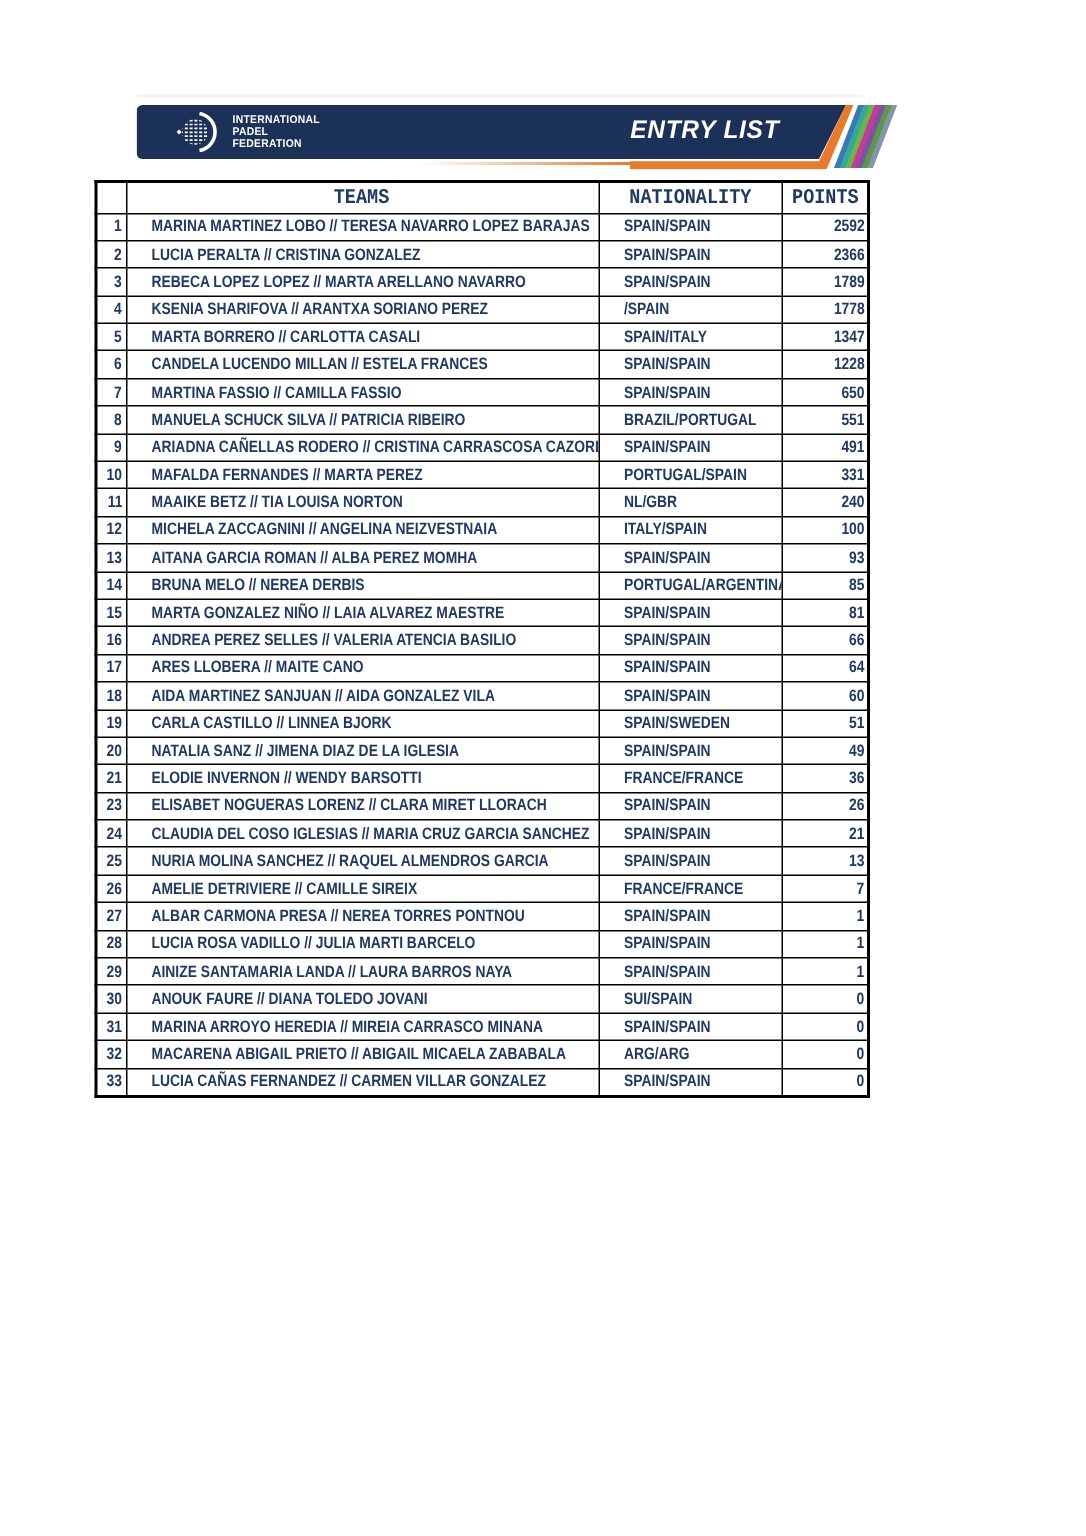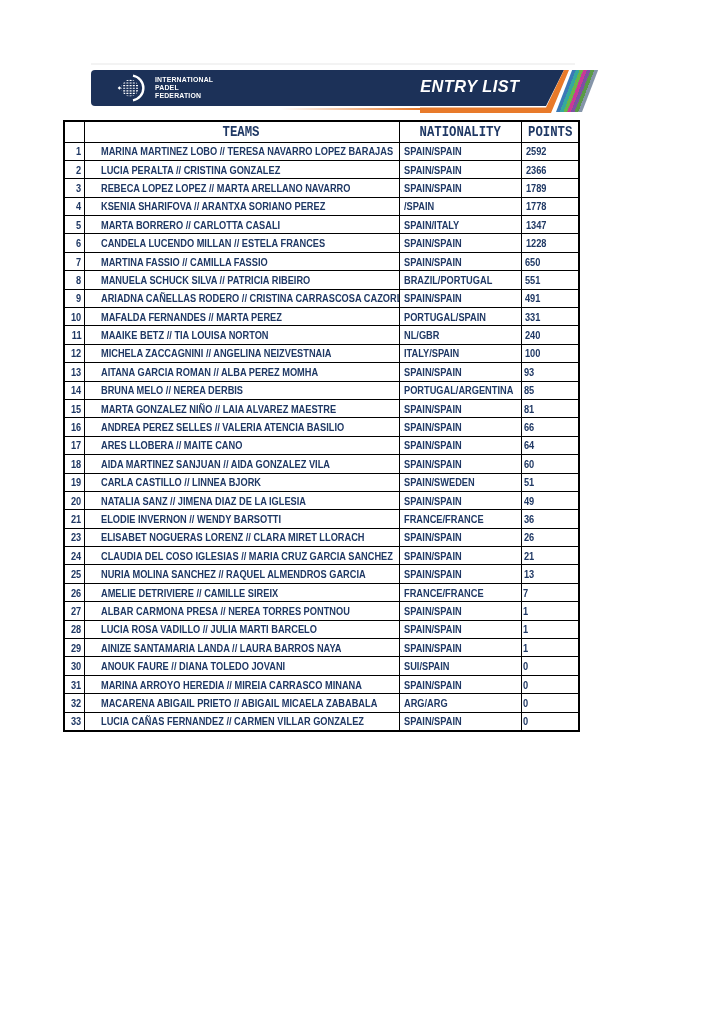--- a/index.html
+++ b/index.html
@@ -57,22 +57,22 @@
   .entry-table thead tr{height:21px;}
   .entry-table tbody tr{height:18.4px;}
   .entry-table th{font-size:14px;text-align:center;font-family:Liberation Mono, monospace;}
   .entry-table td{font-size:11px;}
   .cond{display:inline-block;white-space:nowrap;transform:scaleX(.84);}
   .condL{transform-origin:0 50%;}
   .condR{transform-origin:100% 50%;}
   .condC{transform-origin:50% 50%;transform:scaleX(.88);}
   td.rank-cell{text-align:right;padding-right:2px;}
   td.team-cell{text-align:left;padding-left:16px;}
-  td.nationality-cell{text-align:left;padding-left:4px;}
-  td.points-cell{text-align:left;padding-right:13px;}
+  td.nationality-cell{text-align:left;padding-left:16px;}
+  td.points-cell{text-align:right;padding-right:2px;}
 </style>
 </head>
 <body>
 
 <div class="banner-shadow"></div>
 
 <div class="banner">
   <div class="logo-wrap">
     <svg class="logo-icon" viewBox="0 0 30 30">
       <defs>

